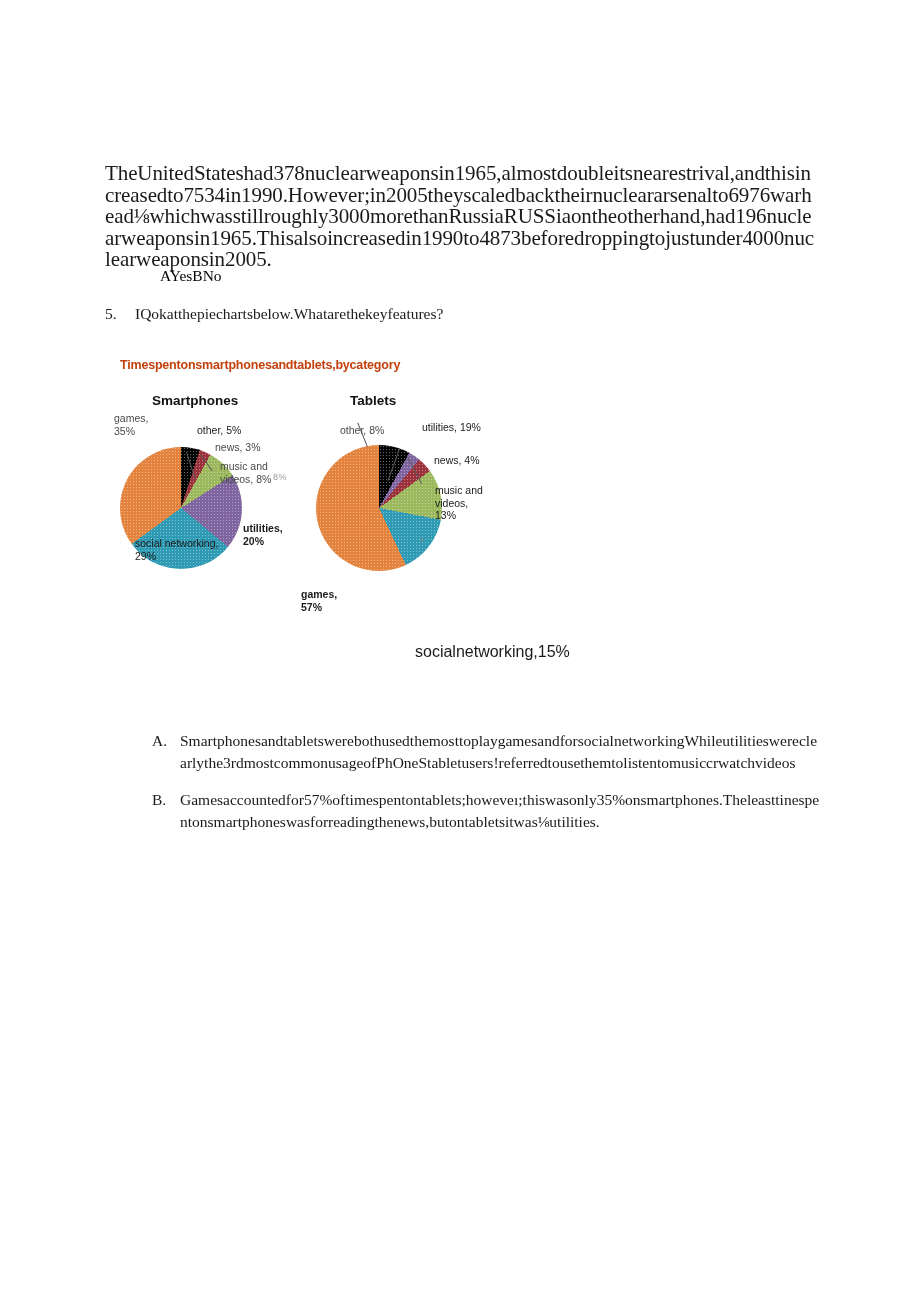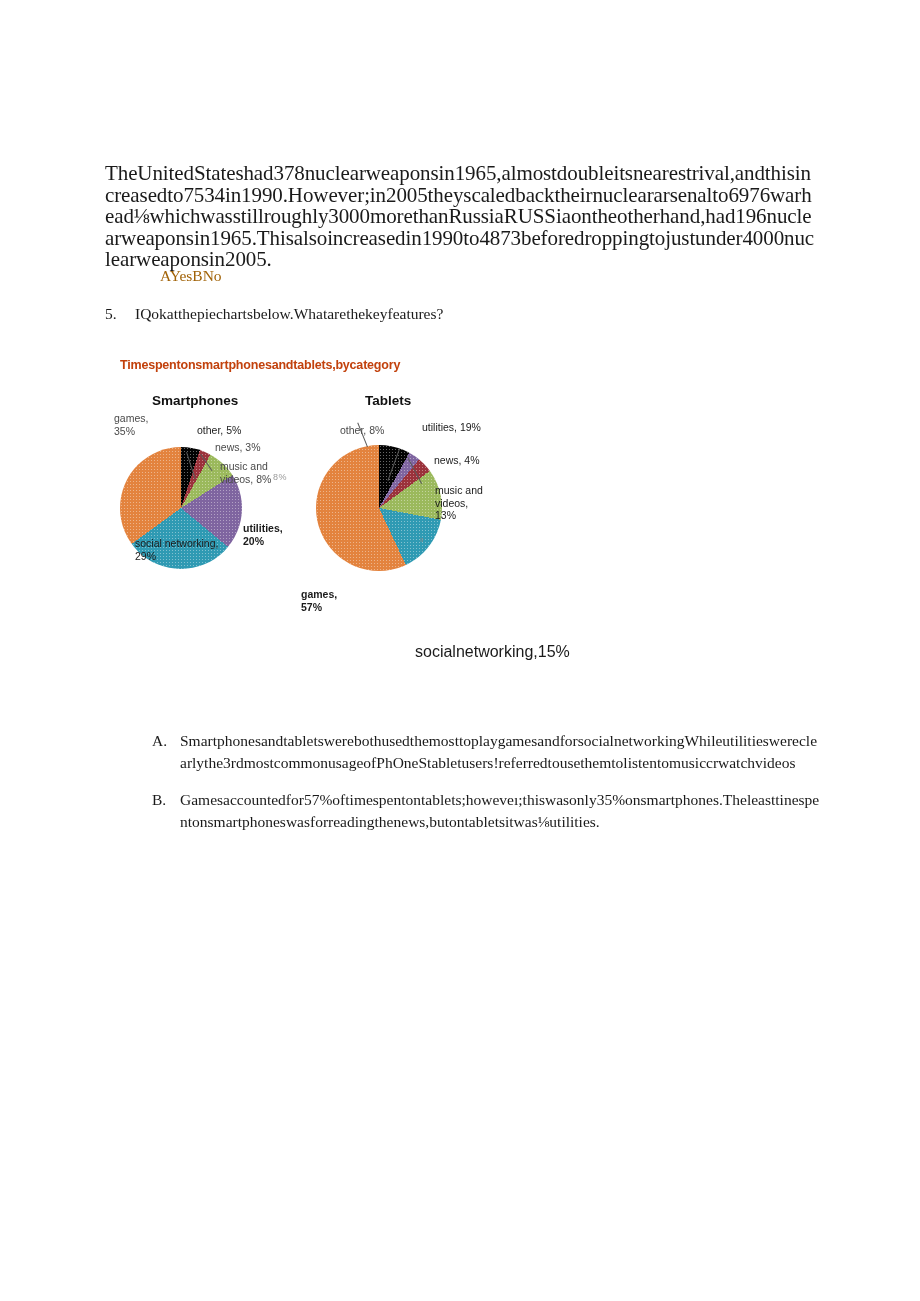--- a/index.html
+++ b/index.html
@@ -38,21 +38,21 @@
     top: 163px;
     width: 712px;
   }
 
   #answer-yesno {
     position: absolute;
     left: 160px;
     top: 265px;
     font-size: 15.5px;
     line-height: 21px;
-    color: #a16207;
+    color: #000000;
   }
 
   
   #question-5 {
     position: absolute;
     left: 105px;
     top: 303px;
     width: 700px;
     font-size: 15.5px;
     line-height: 21px;
@@ -82,21 +82,21 @@
     letter-spacing: -0.2px;
   }
   .panel-title {
     position: absolute;
     font-family: "Liberation Sans", "DejaVu Sans", sans-serif;
     font-weight: bold;
     font-size: 13.5px;
     color: #111111;
   }
   #title-smartphones { left: 42px; top: 41px; }
-  #title-tablets    { left: 240px; top: 41px; margin-left: 15px; }
+  #title-tablets    { left: 240px; top: 41px; }
 
   
   .pie {
     position: absolute;
     border-radius: 50%;
     filter: saturate(0.97) contrast(0.98);
   }
   #pie-smartphones {
     left: 10px;
     top: 95px;

